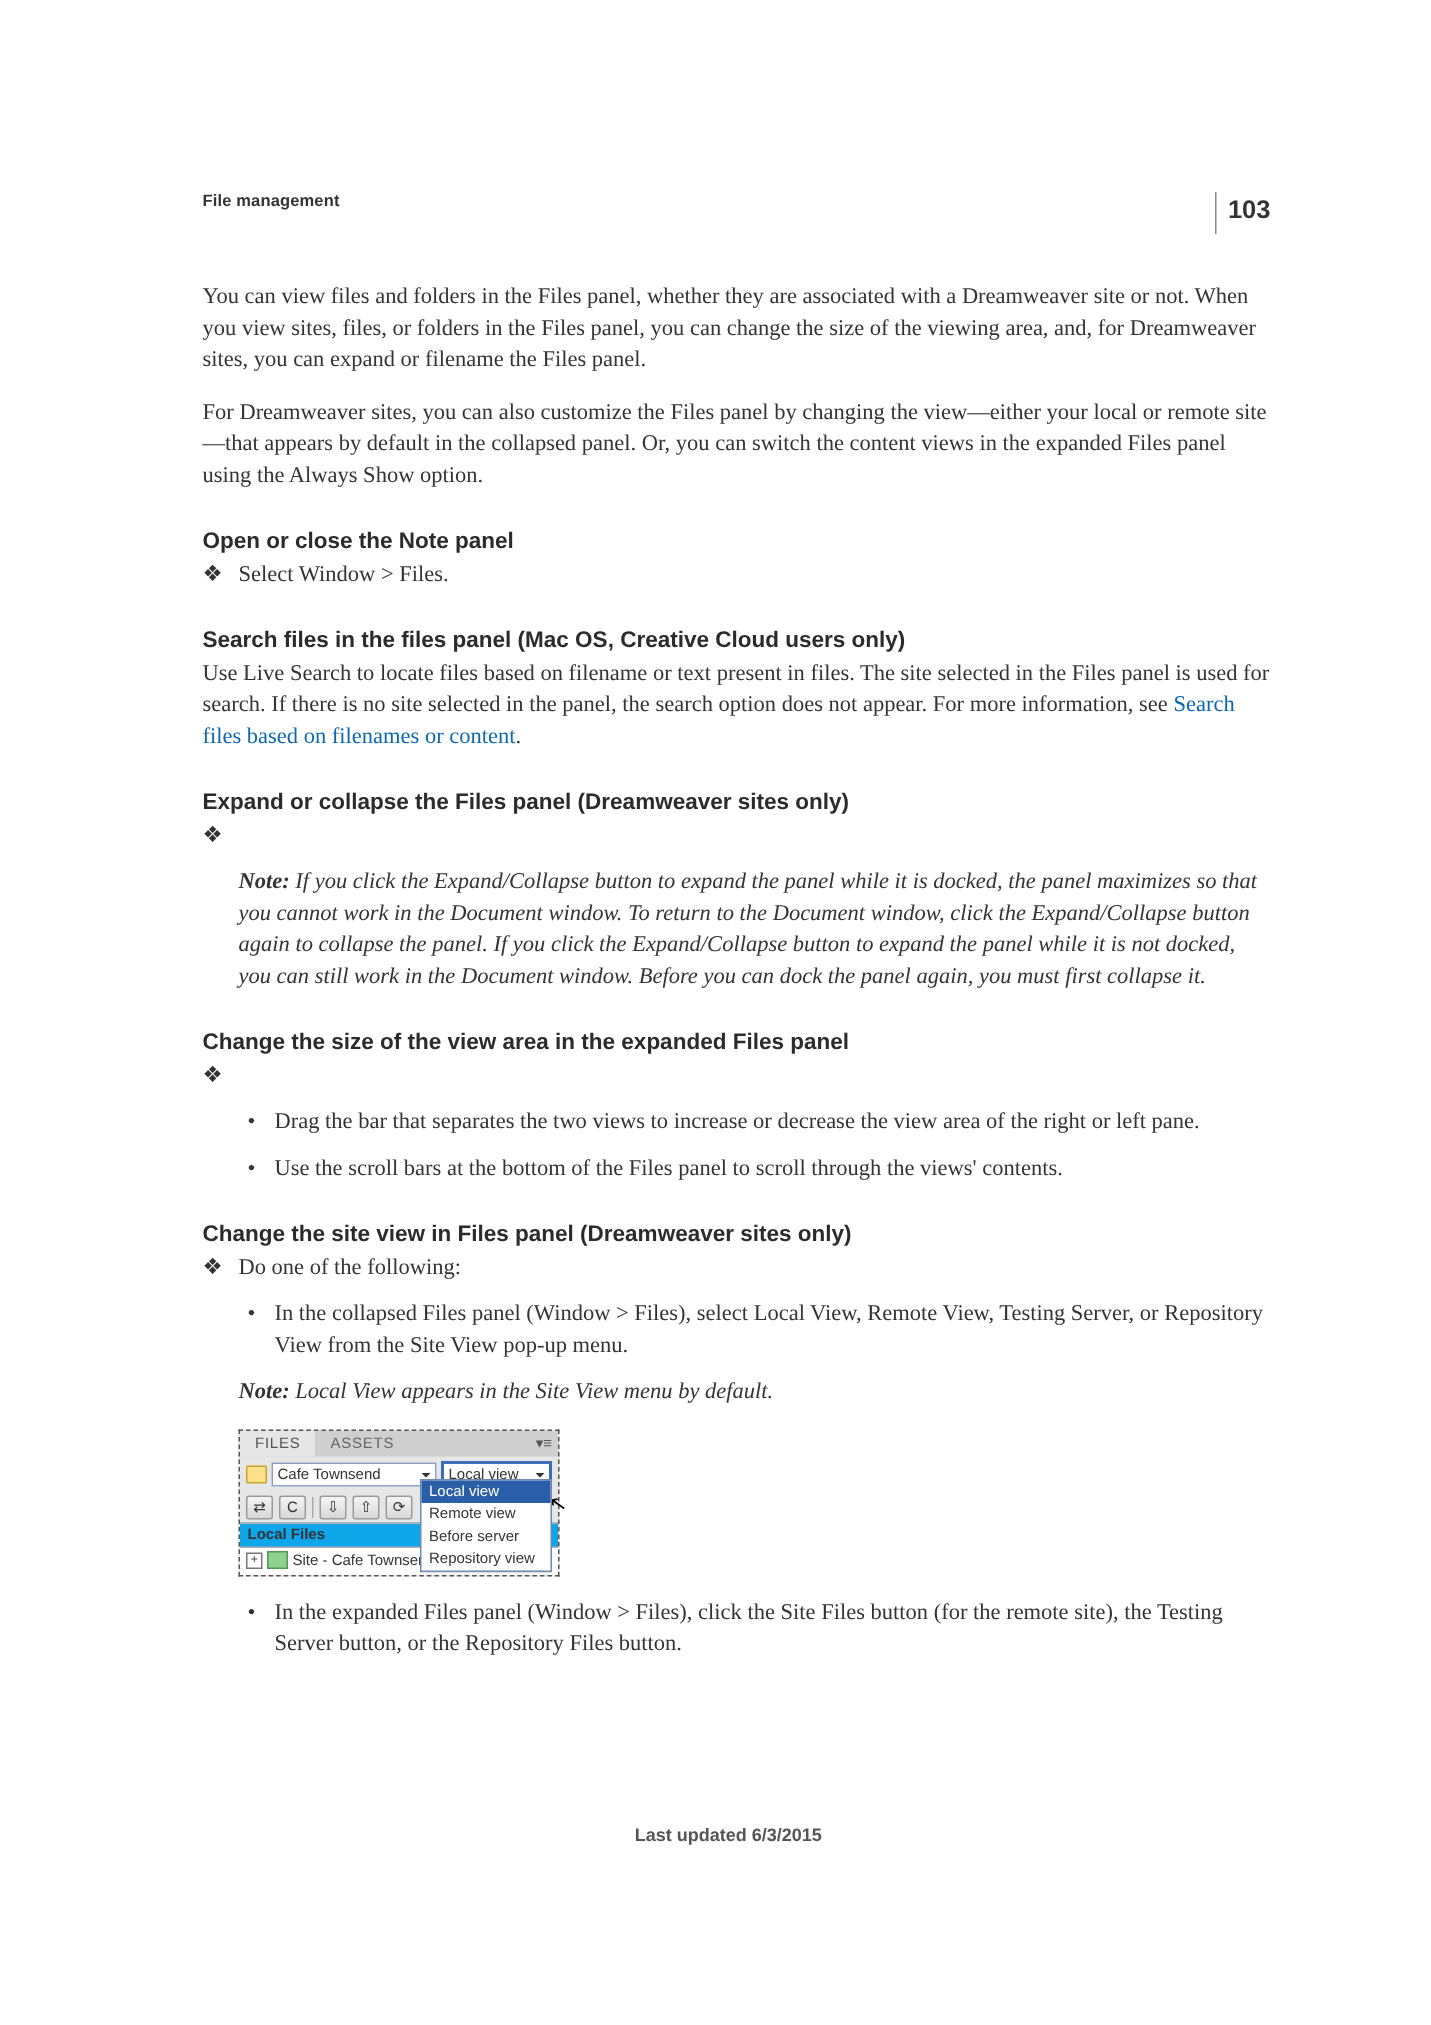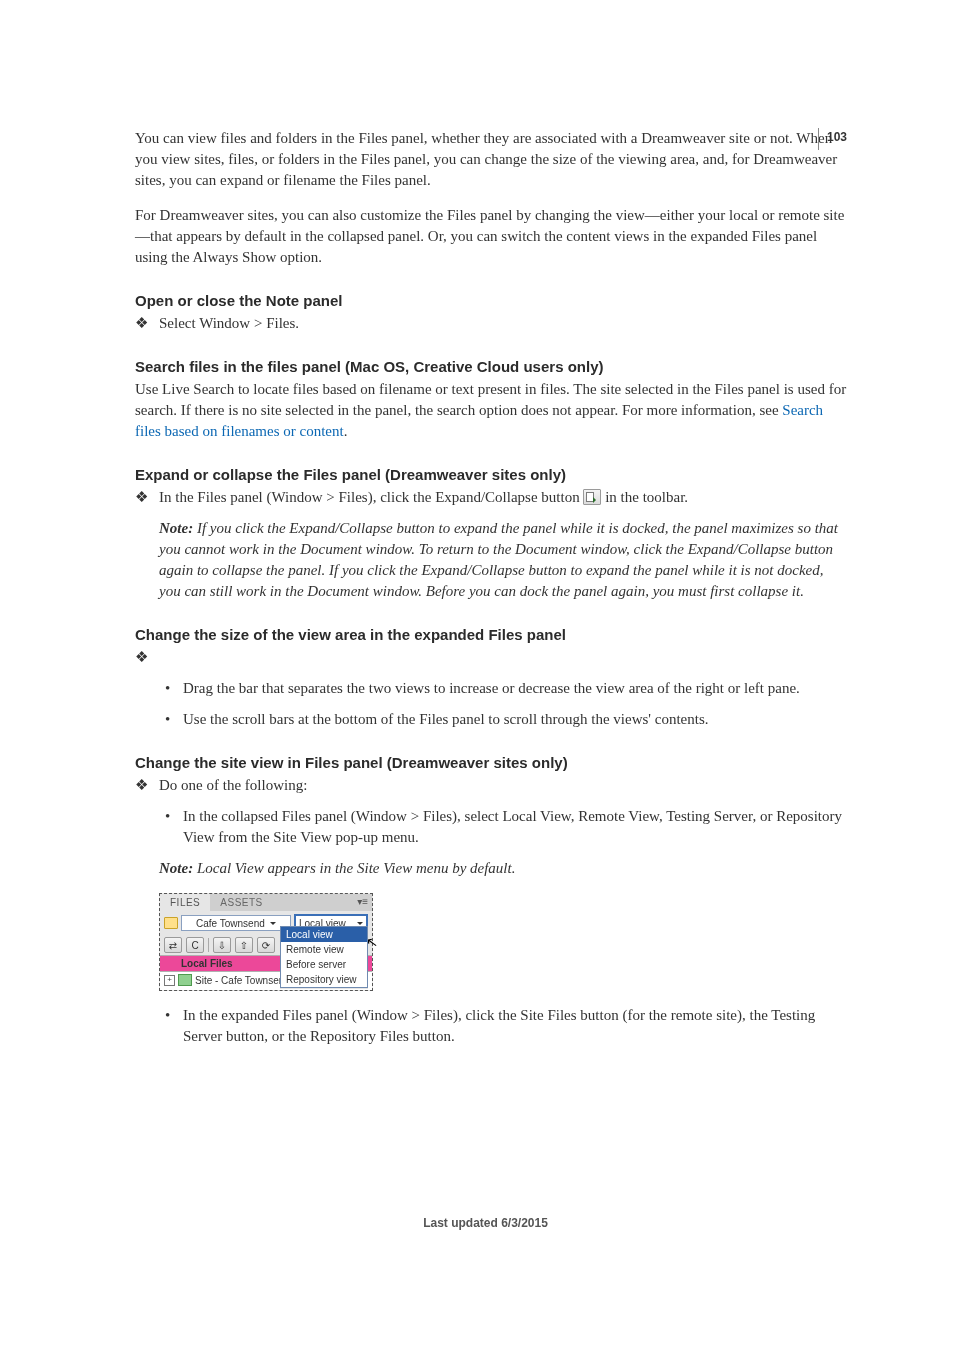--- a/index.html
+++ b/index.html
@@ -15,21 +15,21 @@
     height: 1350px;
     position: relative;
     box-sizing: border-box;
     padding: 128px 107px 60px 135px;
   }
   .pagenum {
     position: absolute;
     top: 128px;
     right: 107px;
     font-family: "Myriad Pro", "Segoe UI", Arial, sans-serif;
-    font-size: 12px;
+    font-size: 17px;
     font-weight: 700;
     border-left: 1px solid #888;
     padding: 2px 0 6px 8px;
   }
   .running-head {
     font-family: "Myriad Pro", "Segoe UI", Arial, sans-serif;
     font-size: 11px;
     font-weight: 700;
     color: #333;
     margin-bottom: 48px;
@@ -104,21 +104,21 @@
   .shot .tabs { display:flex; background:#cfcfcf; }
   .shot .tab { padding:3px 10px; color:#666; letter-spacing:.5px; }
   .shot .tab.active { background:#e6e6e6; color:#555; }
   .shot .tabright { margin-left:auto; padding:2px 4px; color:#555; font-size:10px; }
   .shot .row1 { display:flex; align-items:center; gap:3px; padding:3px 4px; }
   .foldericon {
     width:12px; height:10px; background:#ffe08a; border:1px solid #caa329; border-radius:1px;
   }
   .sitebox {
     flex:1; height:14px; border:1px solid #8aa0c0; background:#fff;
-    display:flex; align-items:center; padding:0 14px; justify-content:space-between;
+    display:flex; align-items:center; padding:0 3px; justify-content:space-between;
   }
   .dd-arrow { width:0;height:0;border:3px solid transparent;border-top-color:#333; margin-top:3px;}
   .viewbox {
     width:64px; height:14px; border:2px solid #3a6fb7; background:#fff;
     display:flex; align-items:center; padding:0 3px; justify-content:space-between;
   }
   .shot .row2 { display:flex; align-items:center; gap:4px; padding:2px 4px; }
   .tool {
     width:16px; height:14px; border:1px solid #9a9a9a; background:linear-gradient(#f4f4f4,#d8d8d8);
     border-radius:2px; display:flex; align-items:center; justify-content:center;
@@ -129,57 +129,53 @@
     position:absolute; right:4px; top:32px; width:86px;
     border:1px solid #6f8ab0; background:#fff; z-index:2;
     box-shadow:0 1px 0 rgba(0,0,0,.1);
   }
   .menu div { padding:2px 5px; font-size:10px; white-space:nowrap; }
   .menu .sel { background:#2a5fa8; color:#fff; }
   .cursor {
     position:absolute; right:-6px; top:40px; font-size:14px; color:#000;
     transform: rotate(-10deg);
   }
-  .lfbar { background:#ec4899; border-top:1px solid #b0b0b0; border-bottom:1px solid #b0b0b0;
-           padding:2px 21px; font-weight:700; font-size:10px; }
+  .lfbar { background:#0ea5e9; border-top:1px solid #b0b0b0; border-bottom:1px solid #b0b0b0;
+           padding:2px 5px; font-weight:700; font-size:10px; }
   .treerow { display:flex; align-items:center; gap:3px; padding:2px 4px 4px 4px; background:#fff; }
   .plusbox { width:9px; height:9px; border:1px solid #777; background:#fff; font-size:8px;
              line-height:8px; text-align:center; color:#444; }
   .gfolder { width:12px; height:10px; background:#8fd08f; border:1px solid #4f9a4f; }
   em.ital { font-style: italic; }
 </style>
 </head>
 <body>
 
 <div class="page">
   <div class="pagenum">103</div>
+  <div class="running-head">File management</div>
 
   <p>You can view files and folders in the Files panel, whether they are associated with a Dreamweaver site or not. When you view sites, files, or folders in the Files panel, you can change the size of the viewing area, and, for Dreamweaver sites, you can expand or filename the Files panel.</p>
   <p>For Dreamweaver sites, you can also customize the Files panel by changing the view—either your local or remote site—that appears by default in the collapsed panel. Or, you can switch the content views in the expanded Files panel using the Always Show option.</p>
 
   <h2>Open or close the Note panel</h2>
   <div class="diamond-item">
     <span class="bullet">❖</span>
     <span>Select Window &gt; Files.</span>
   </div>
 
   <h2>Search files in the files panel (Mac OS, Creative Cloud users only)</h2>
   <p>
     <span>Use Live Search to locate files based on filename or text present in files. The site selected in the Files panel is used for search. If there is no site selected in the panel, the search option does not appear. For more information, see </span>
     <a class="xref" href="#">Search files based on filenames or content</a><span>.</span>
   </p>
 
   <h2>Expand or collapse the Files panel (Dreamweaver sites only)</h2>
   <div class="diamond-item">
     <span class="bullet">❖</span>
-    <span>
-      <span>In the Files panel (Window &gt; Files), click the Expand/Collapse button </span>
-      <span class="inline-icon"></span>
-      <span> in the toolbar.</span>
-    </span>
   </div>
   <p class="note-block">
     <span class="note-label">Note: </span><em class="ital">If you click the Expand/Collapse button to expand the panel while it is docked, the panel maximizes so that you cannot work in the Document window. To return to the Document window, click the Expand/Collapse button again to collapse the panel. If you click the Expand/Collapse button to expand the panel while it is not docked, you can still work in the Document window. Before you can dock the panel again, you must first collapse it.</em>
   </p>
 
   <h2>Change the size of the view area in the expanded Files panel</h2>
   <div class="diamond-item">
     <span class="bullet">❖</span>
   </div>
   <div class="sub-list">

